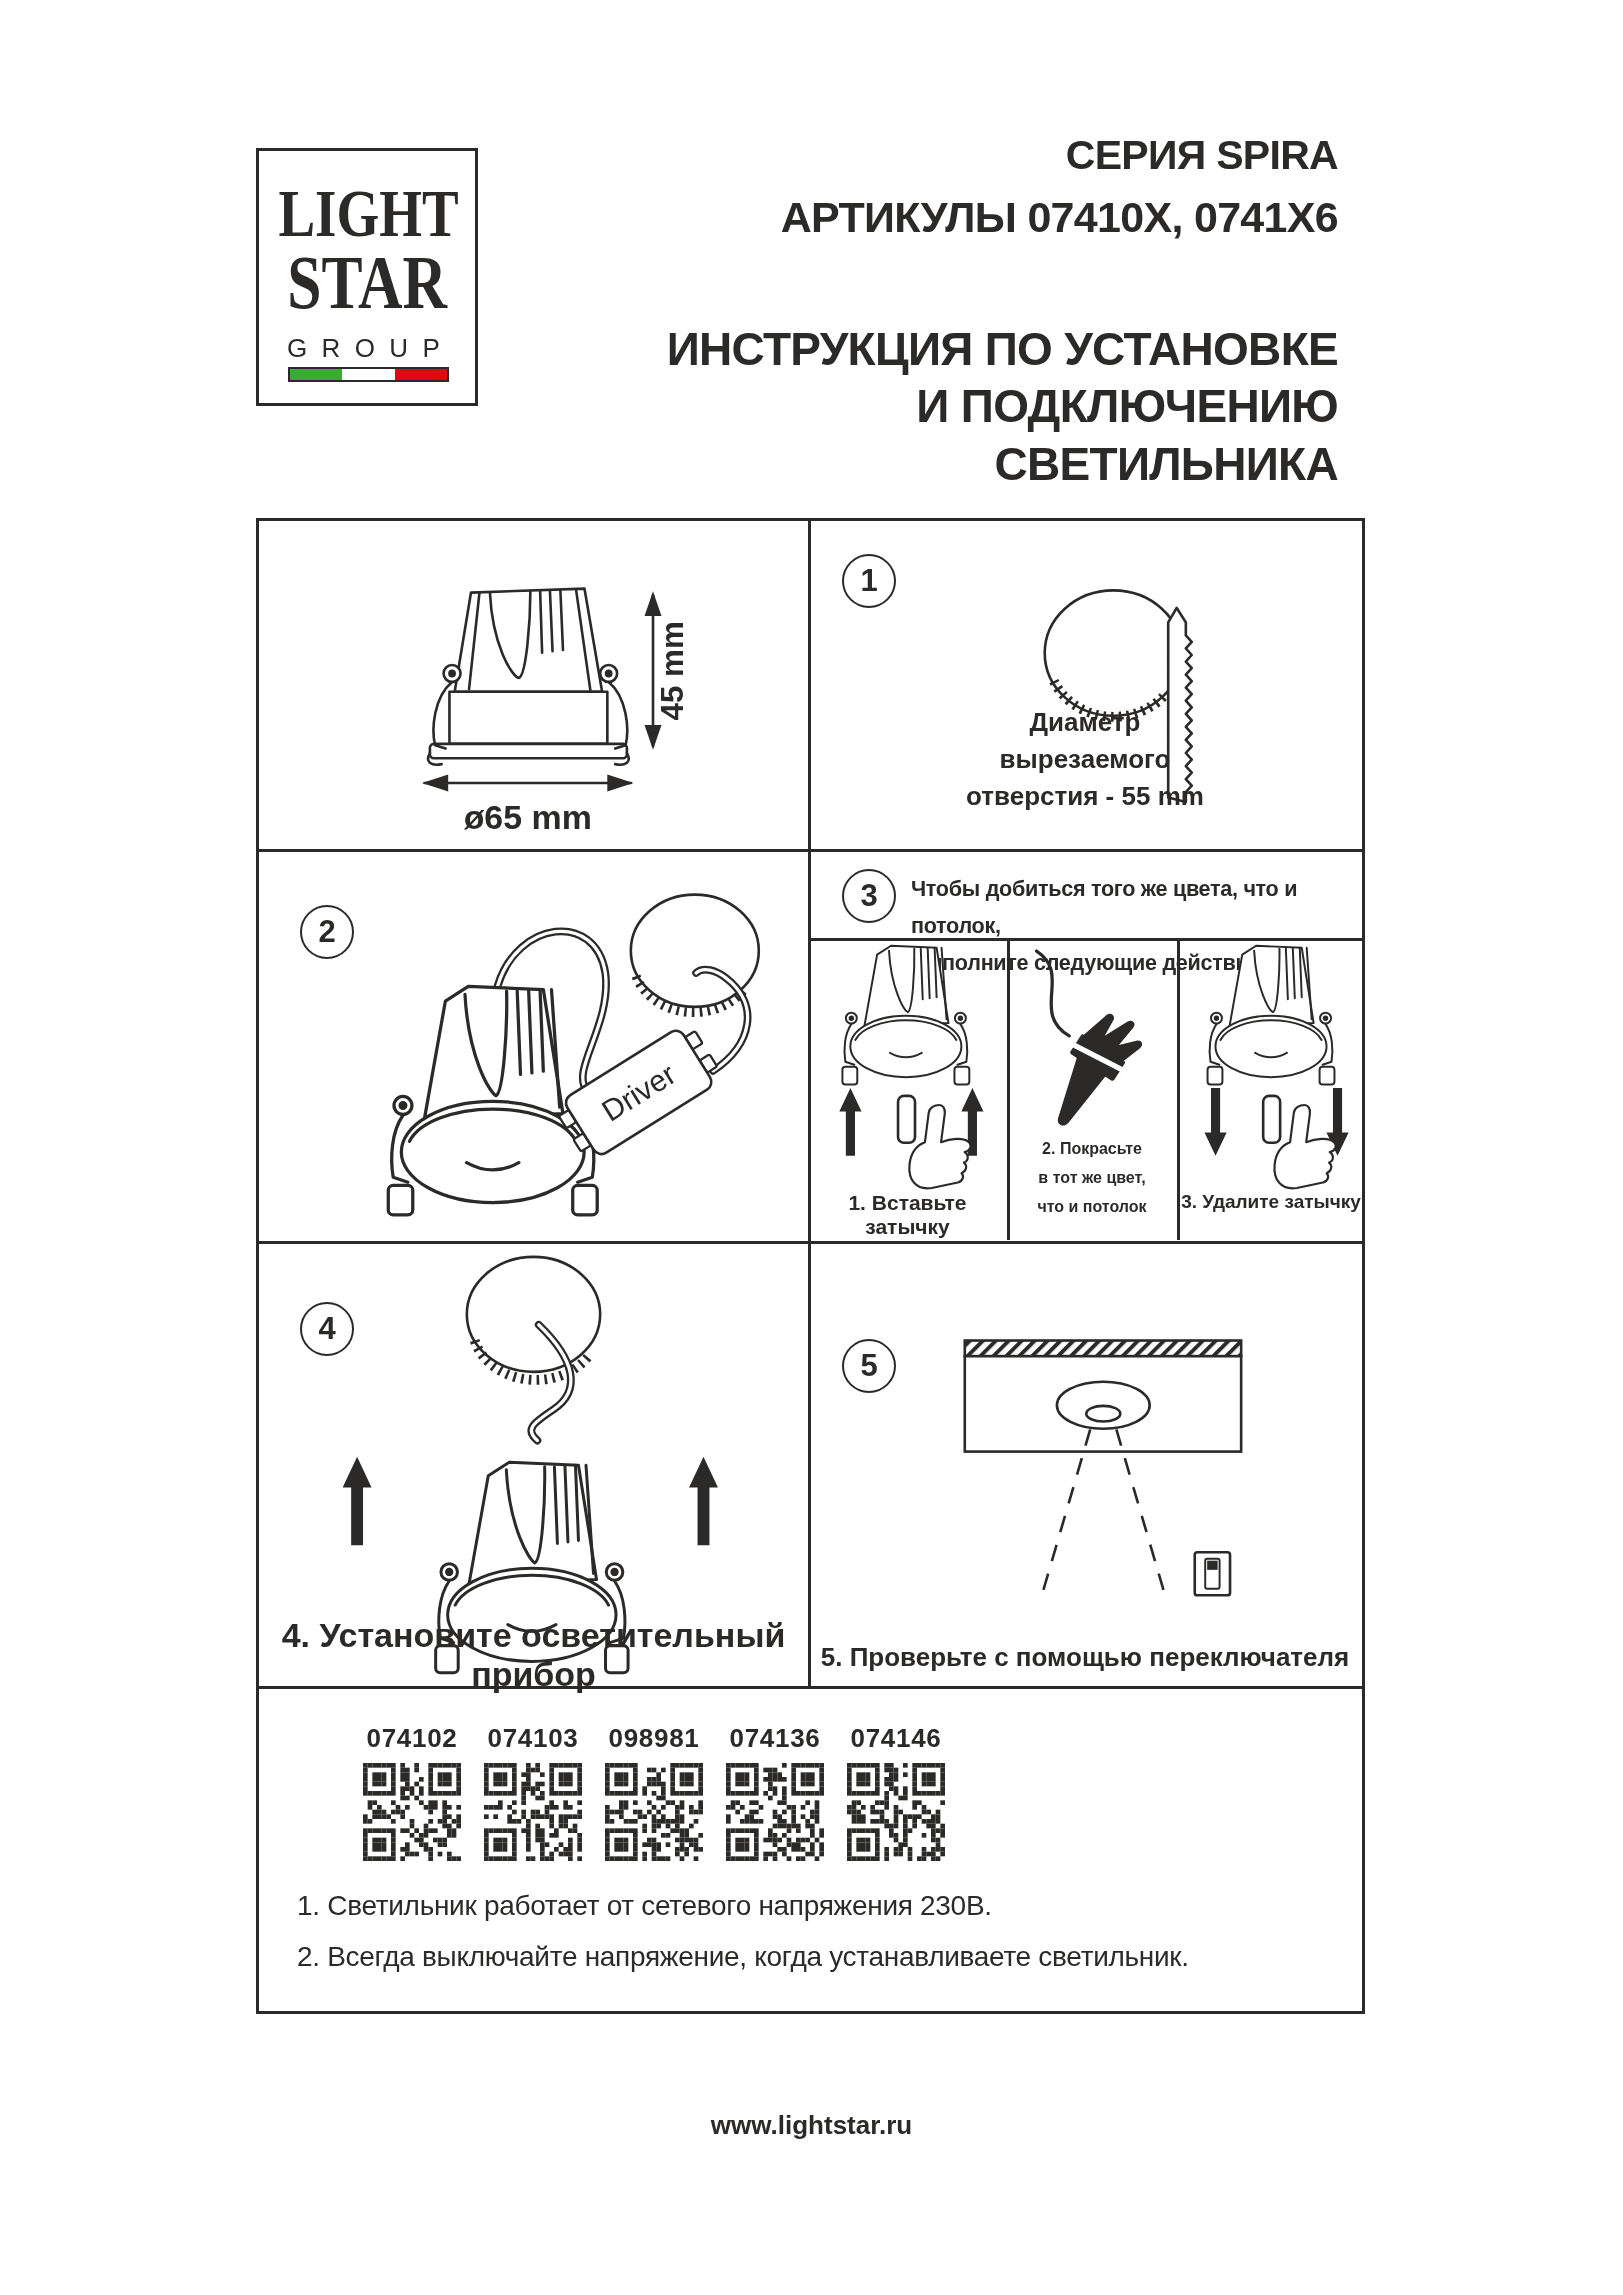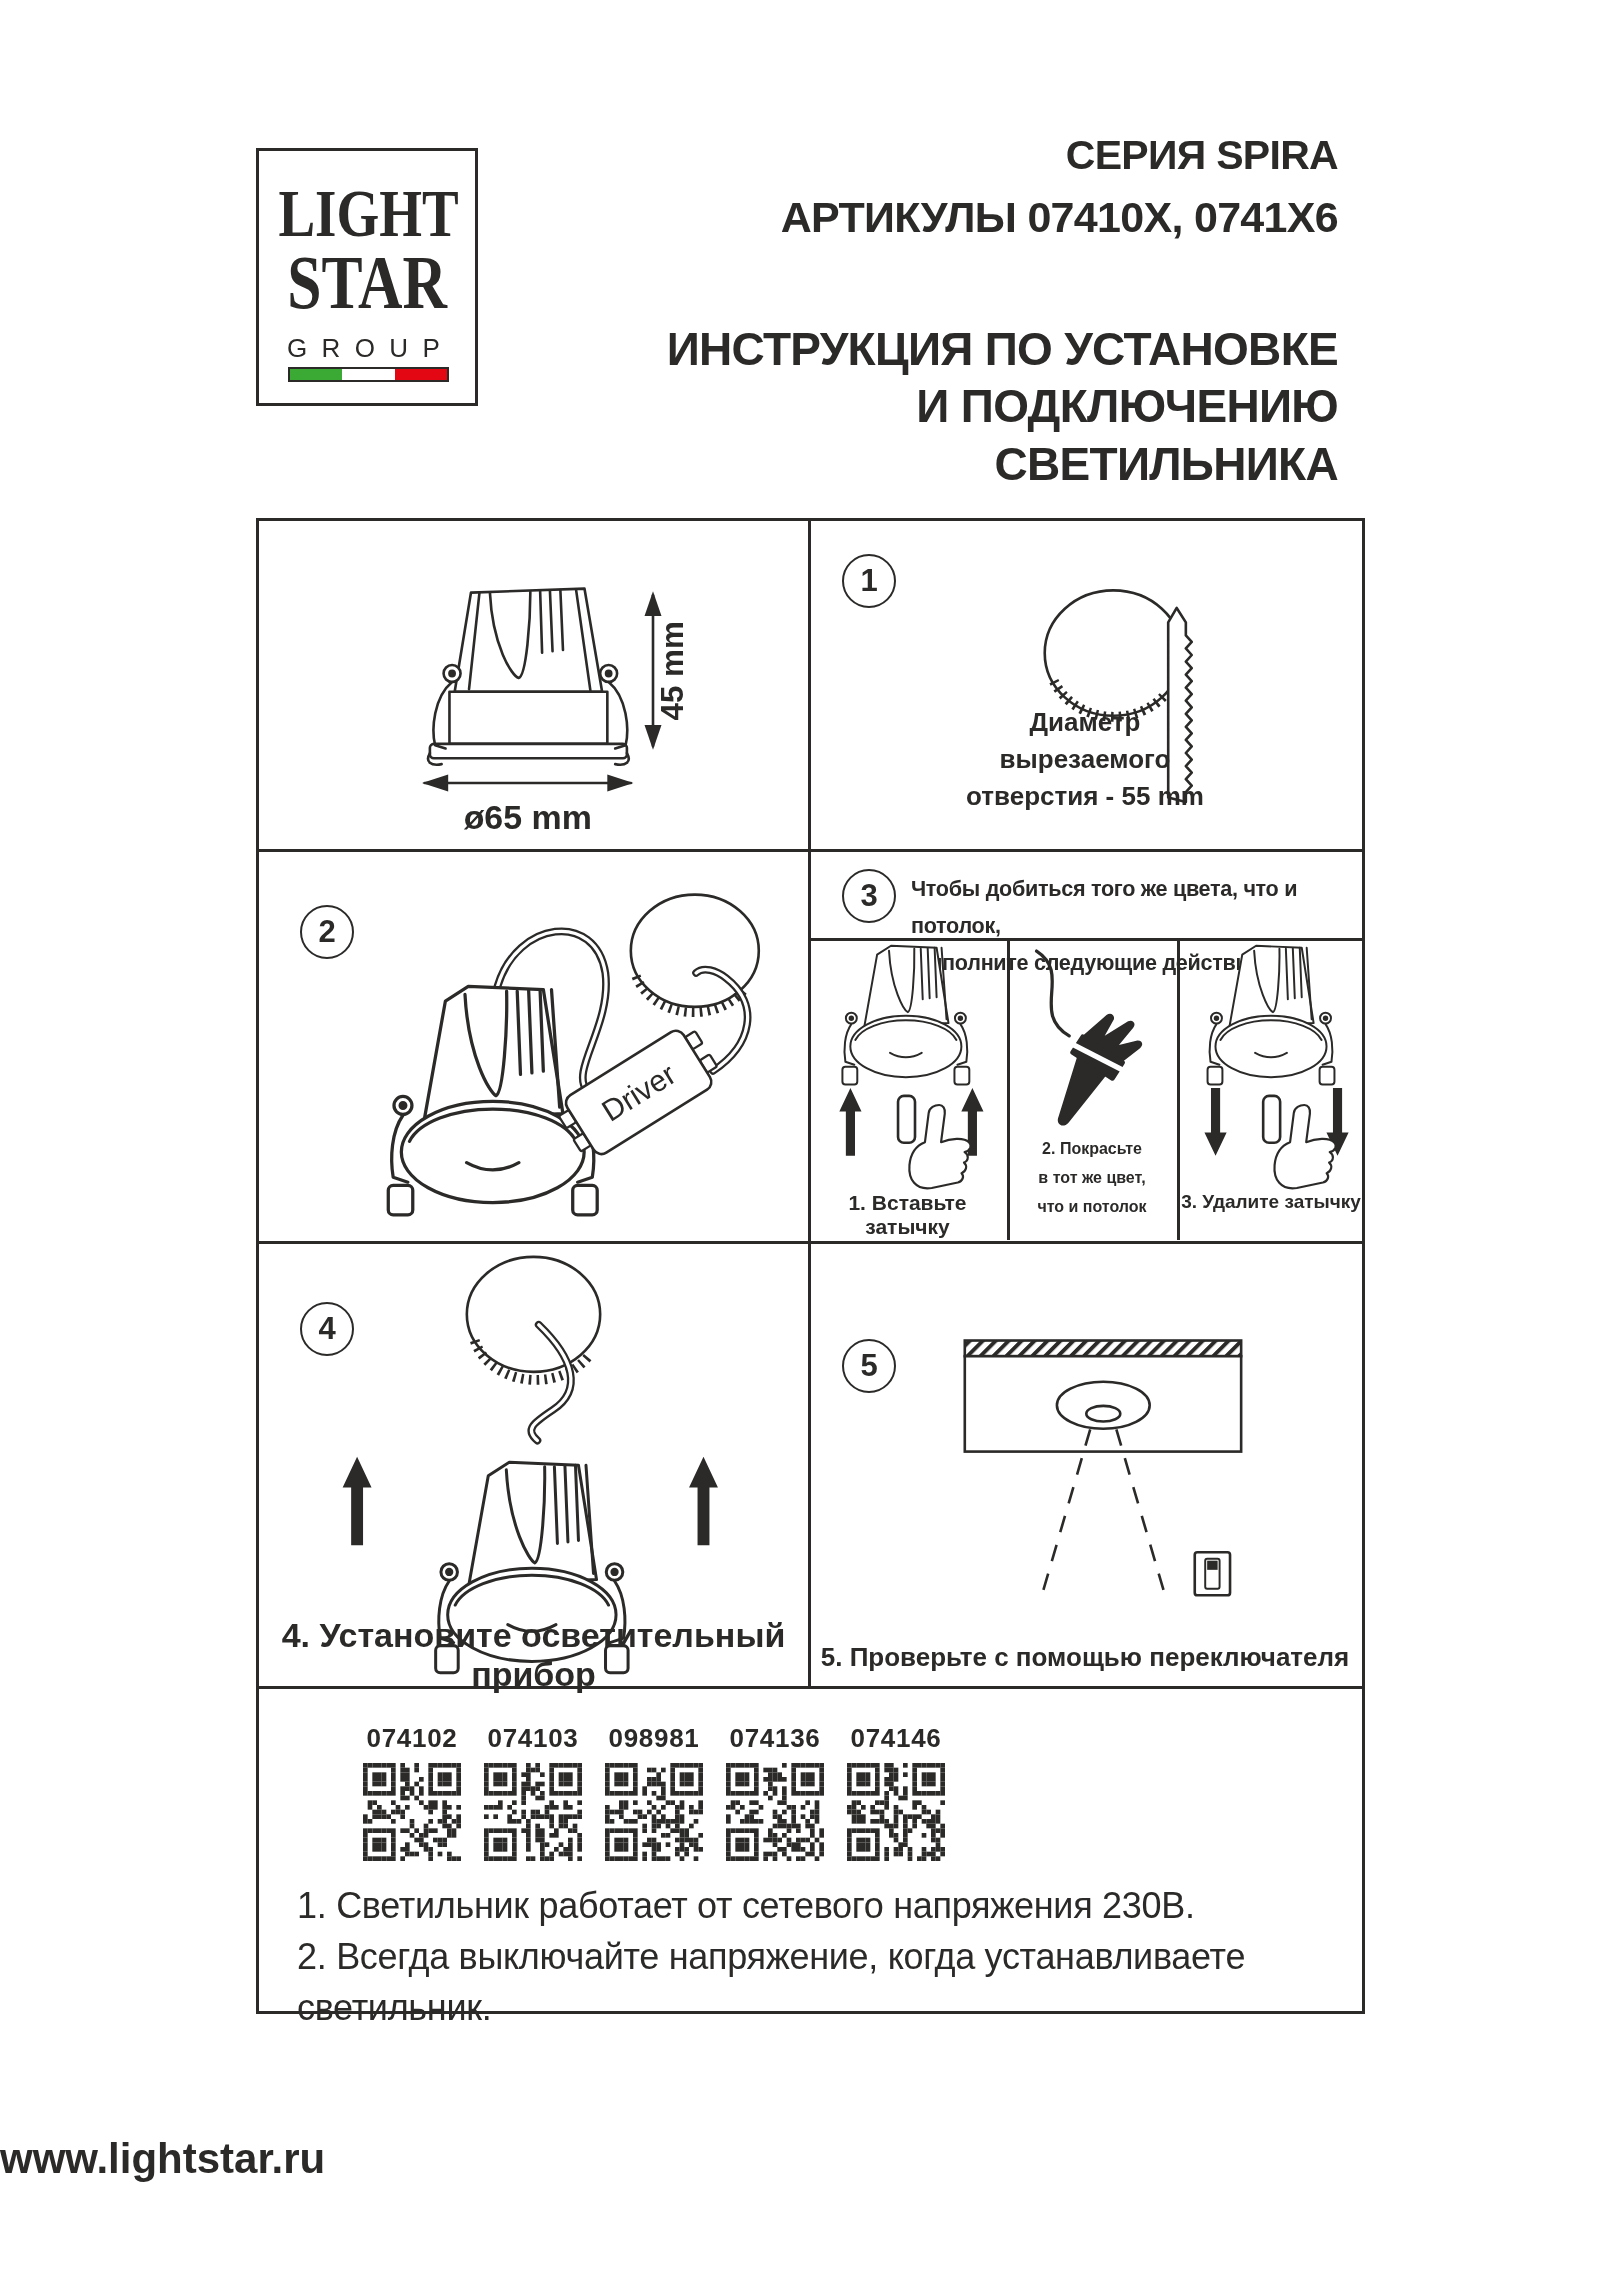--- a/index.html
+++ b/index.html
@@ -22,25 +22,25 @@
   .tb1{font-size:41px;margin-bottom:19.6px;}
   .tb2{font-size:43px;}
   .tb3{margin-top:82px;font-size:46px;line-height:1.25;}
   
   .tbl{left:256px;top:518px;width:1109px;height:1496px;border:3.3px solid #2b2a29;box-sizing:border-box;}
   .gl{position:absolute;background:#2b2a29;}
   .badge{position:absolute;width:50px;height:50px;border:2.6px solid #2b2a29;border-radius:50%;
          display:flex;align-items:center;justify-content:center;font-size:31px;font-weight:bold;background:#fff;}
   .cap{position:absolute;text-align:center;font-weight:bold;color:#2b2a29;}
   .intro{position:absolute;font-weight:bold;font-size:21.6px;line-height:37px;letter-spacing:-0.3px;}
-  .notes{position:absolute;font-size:36px;line-height:51px;letter-spacing:-0.3px;font-weight:500;}
+  .notes{position:absolute;font-size:28px;line-height:51px;letter-spacing:-0.3px;font-weight:500;}
   .qrcol{position:absolute;width:124px;text-align:center;}
   .qrlabel{font-size:26px;font-weight:bold;letter-spacing:0.7px;}
   .qrcol svg{margin-top:9.1px;}
-  .footer{left:0;top:2110px;width:1623px;text-align:left;font-size:42px;font-weight:bold;margin-top:25px;}
+  .footer{left:0;top:2110px;width:1623px;text-align:center;font-size:26px;font-weight:bold;}
   svg{display:block;}
   svg text{font-family:"Liberation Sans",sans-serif;}
 </style>
 </head>
 <body>
 
 <svg width="0" height="0" style="position:absolute" aria-hidden="true">
   <defs>
     <pattern id="ph" width="14" height="24" patternUnits="userSpaceOnUse" patternTransform="rotate(45)">
       <rect width="6" height="24" fill="#2b2a29"></rect>

